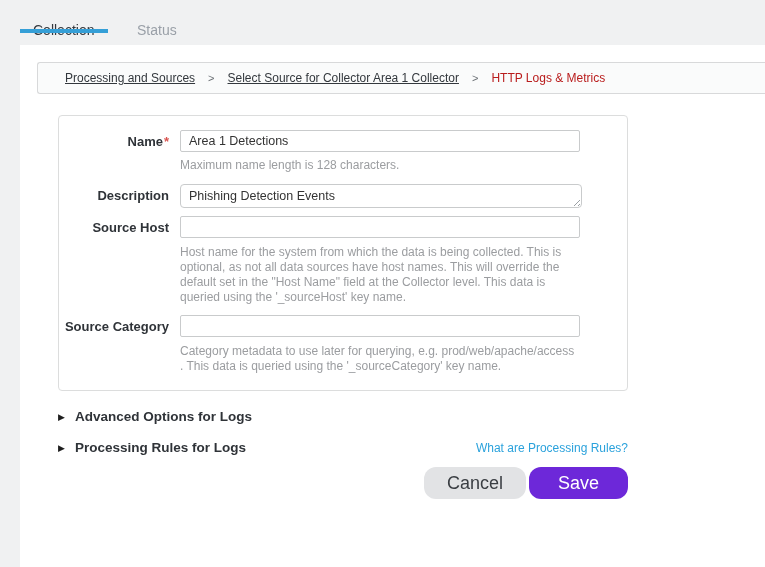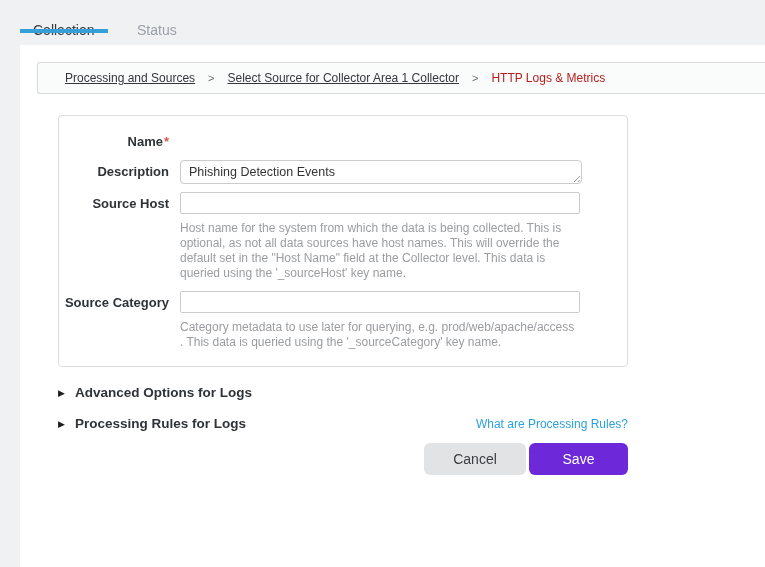--- a/index.html
+++ b/index.html
@@ -93,22 +93,22 @@
   .tri { font-size:9px; color:#1d1d1d; width:17px; }
   .section-title { font-size:13.5px; font-weight:bold; color:#2f3338; }
   .proc-link { font-size:12px; text-decoration:none; cursor:pointer; }
   .section-gap { margin-top:16px; }
   
   .btn-row {
     margin:12px 0 0 38px; width:570px;
     display:flex; justify-content:flex-end; gap:3px;
   }
   .btn {
-    height:32px; border:none; border-radius:6px;
-    font-size:14px; font-family:"Liberation Sans", sans-serif;
+    height:32px; border:none; border-radius:12px;
+    font-size:18px; font-family:"Liberation Sans", sans-serif;
     cursor:pointer;
   }
   .btn-cancel { width:102px; background:#e2e3e5; color:#3a3e43; }
   .btn-save { width:99px; color:#ffffff; }
 </style>
 </head>
 <body>
 
 <div class="tabbar">
   <span class="tab tab-collection">Collection</span>
@@ -124,20 +124,24 @@
     <span class="crumb-link">Select Source for Collector Area 1 Collector</span>
     <span class="crumb-sep">&gt;</span>
     <span class="crumb-current">HTTP Logs &amp; Metrics</span>
   </div>
 
   <div class="panel">
 
     <div class="form-row mb-name">
       <div class="form-label">
         <span>Name</span><span class="req" style="color: rgb(217, 83, 79);">*</span>
+      </div>
+      <div class="form-field">
+        <input class="text-input" type="text" value="Area 1 Detections" style="">
+        <div class="help">Maximum name length is 128 characters.</div>
       </div>
     </div>
 
     <div class="form-row mb-desc">
       <div class="form-label">Description</div>
       <div class="form-field">
         <div class="textarea-wrap">
           <textarea class="text-area" style="">Phishing Detection Events</textarea>
           <span class="resize-grip"></span>
         </div>

